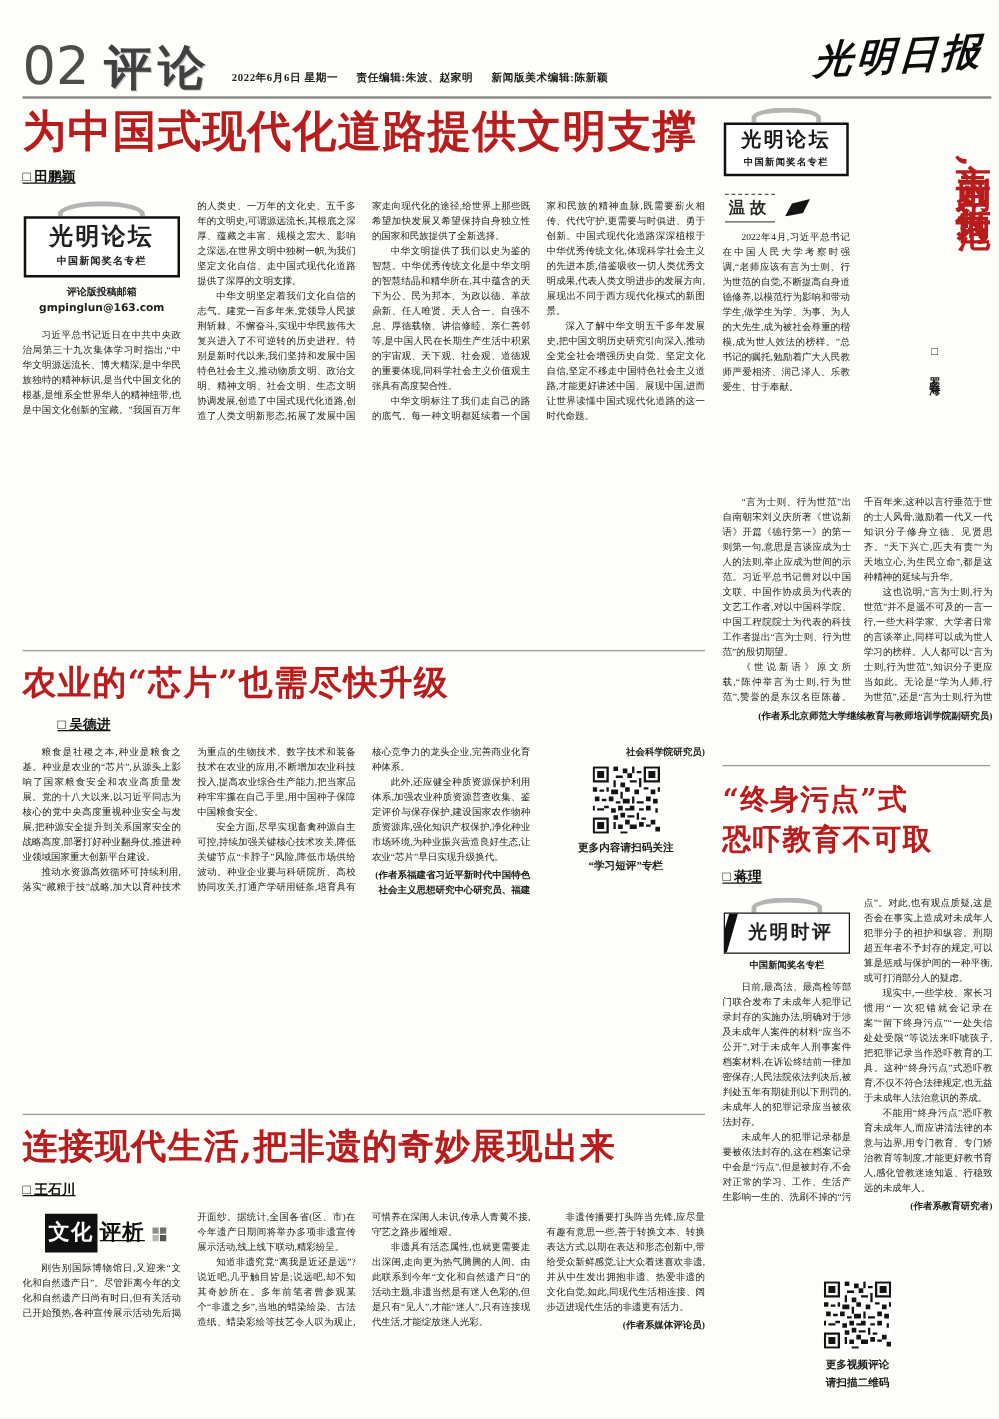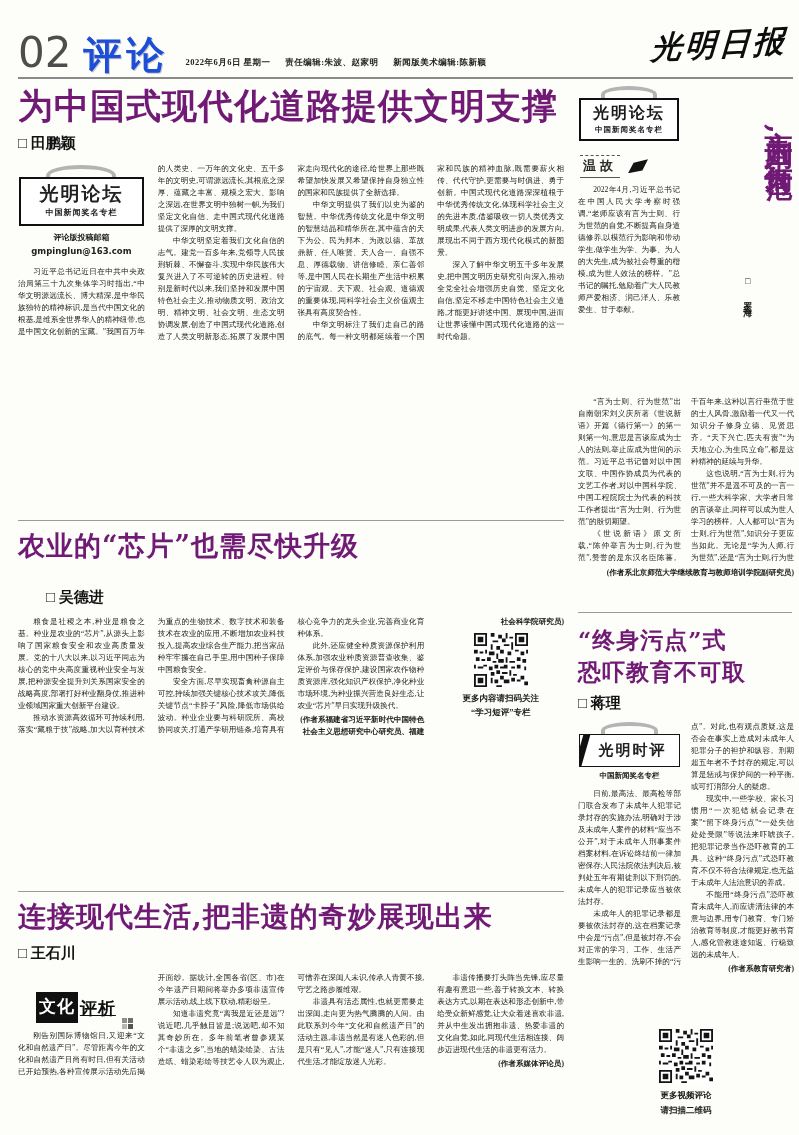--- a/index.html
+++ b/index.html
@@ -5,32 +5,32 @@
   * { margin:0; padding:0; box-sizing:border-box; }
   html,body { background:#e8e8e6; }
   .page {
     position:relative; width:799px; height:1135px; margin:0 auto;
     background:#fdfdfa; overflow:hidden; color:#1a1a1a;
     font-family:"Liberation Serif","DejaVu Serif",serif;
   }
   
   .hdr { position:absolute; left:18px; top:18px; right:8px; height:56px; display:flex; align-items:flex-end; }
   .pageno { font-family:"DejaVu Sans",sans-serif; font-size:42px; line-height:1; color:#4d4d4d; font-weight:400;text-align:center; }
-  .section-title { font-family:Liberation Serif, serif; font-size:38px; line-height:1; font-weight:bold; color:#1d4ed8; letter-spacing:5px; margin-left:12px; text-shadow:1px 1px 0 #c9c9c9; }
+  .section-title { font-family:Liberation Serif, serif; font-size:38px; line-height:1; font-weight:bold; color:#404040; letter-spacing:5px; margin-left:12px; text-shadow:1px 1px 0 #c9c9c9; }
   .dateline { font-size:8.5px; font-weight:bold; color:#222; margin-left:16px; padding-bottom:5px; letter-spacing:.5px; }
   .dateline span { margin-right:12px; }
   .masthead { position:absolute; right:4px; top:6px; font-size:31px; font-weight:bold; font-style:italic; letter-spacing:3px; color:#0d0d0d; transform:rotate(-3deg) skewX(-6deg); }
   .hdr-rule { position:absolute; left:18px; right:6px; top:77px; border-top:2px solid #8a8a8a; }
   .rule { position:absolute; border-top:1px solid #9a9a9a; }
   .rule-a { left:18px; width:546px; top:520px; }
   .rule-b { left:18px; width:546px; top:891px; }
   .rule-s { left:578px; width:214px; top:612px; border-top-width:1.5px; }
   
-  h1,h2,h3 { font-family:"DejaVu Serif",serif; color:#701a75; }
-  .byline { font-size:15px; font-weight:bold; color:#111; }
+  h1,h2,h3 { font-family:"DejaVu Serif",serif; color:#b91c1c; }
+  .byline { font-size:11px; font-weight:bold; color:#111;text-decoration:underline; }
   .body-cols { text-align:justify; font-size:7.6px; line-height:1.58; color:#212121; column-fill:balance; }
   .body-cols p { text-indent:2em; margin:0; }
   .endnote { text-indent:0 !important; text-align:right; font-weight:bold; margin-top:2px !important; }
   
   .fbox-wrap { break-inside:avoid; margin:2px 1px 6px; }
   .fbox-arc { height:13px; width:56%; margin:0 auto -1px; border:4px solid #b4b4b4; border-bottom:none; border-radius:100px 100px 0 0 / 30px 30px 0 0; }
   .fbox { border:2px solid #101010; background:#fff; text-align:center; padding:5px 2px 4px; }
   .fbox-title { font-size:19px; font-weight:bold; letter-spacing:2px; line-height:1.05; }
   .fbox-sub { font-size:8px; font-weight:bold; margin-top:3px; letter-spacing:1px; }
   .fbox-email { text-align:center; font-weight:bold; margin:6px 0 8px; line-height:1.6; }
@@ -42,33 +42,33 @@
   .stamp { display:flex; align-items:center; gap:8px; margin:8px 0 6px 2px; }
   .stamp-text { font-weight:bold; font-size:13px; letter-spacing:4px; color:#2b2b2b; border:1px solid #555; border-style:dashed none solid none; padding:1px 3px 2px; }
   .brush-icon { width:20px; height:14px; background:#141414; clip-path:polygon(0 100%,28% 25%,100% 0,72% 80%); }
   
   .pbox-wrap { break-inside:avoid; margin:1px 1px 6px; }
   .pbox { position:relative; border:1.5px solid #141414; background:#fff; text-align:center; padding:4px 2px 3px 8px; overflow:hidden; }
   .pbox-slash { position:absolute; left:-2px; top:-3px; width:7px; height:140%; background:#101010; transform:skewX(-16deg); }
   .pbox-title { font-size:15px; font-weight:bold; letter-spacing:2px; }
   .pbox-sub { text-align:center; font-size:7.5px; font-weight:bold; margin-top:3px; }
   
-  .wh-logo { break-inside:avoid; display:flex; align-items:flex-end; justify-content:center; margin:20px auto 7px; }
+  .wh-logo { break-inside:avoid; display:flex; align-items:center; justify-content:center; margin:3px auto 7px; }
   .wh-dark { background:#101010; color:#fff; font-weight:bold; font-size:17px; padding:2px 3px; letter-spacing:1px; }
   .wh-light { color:#101010; font-weight:bold; font-size:17px; letter-spacing:1px; margin-left:2px;text-decoration:underline; }
   .px-icon { width:5px; height:5px; background:#8f8f8f; box-shadow:6px 0 0 #6e6e6e, 6px 6px 0 #545454, 0 6px 0 #b5b5b5; display:inline-block; margin:-4px 0 0 6px; }
   
   .art-modern { position:absolute; left:18px; top:86px; width:546px; }
   .art-modern h1 { font-size:35px; letter-spacing:1px; line-height:1.12; }
   .art-modern .byline { margin-top:9px; }
   .art-modern .body-cols { margin-top:10px; height:346px; column-count:4; column-gap:13px; }
   
   .art-seed { position:absolute; left:18px; top:528px; width:546px; }
   .art-seed h2 { font-size:27px; letter-spacing:1px; }
-  .art-seed .byline { margin-top:24px;padding-left:28px; }
+  .art-seed .byline { margin-top:8px;padding-left:28px; }
   .art-seed .body-cols { margin-top:9px; height:276px; column-count:4; column-gap:13px; }
   .qr-wrap { break-inside:avoid; text-align:center; padding-top:5px; }
   .qr-wrap svg { display:block; margin:0 auto 4px; }
   .qr-cap { font-size:8.5px; font-weight:bold; line-height:1.7; text-indent:0 !important; text-align:center !important; }
   
   .art-heritage { position:absolute; left:18px; top:898px; width:546px; }
   .art-heritage h2 { font-size:28px; letter-spacing:1px; }
   .art-heritage .byline { margin-top:8px; }
   .art-heritage .body-cols { margin-top:9px; height:164px; column-count:4; column-gap:13px; }
   

